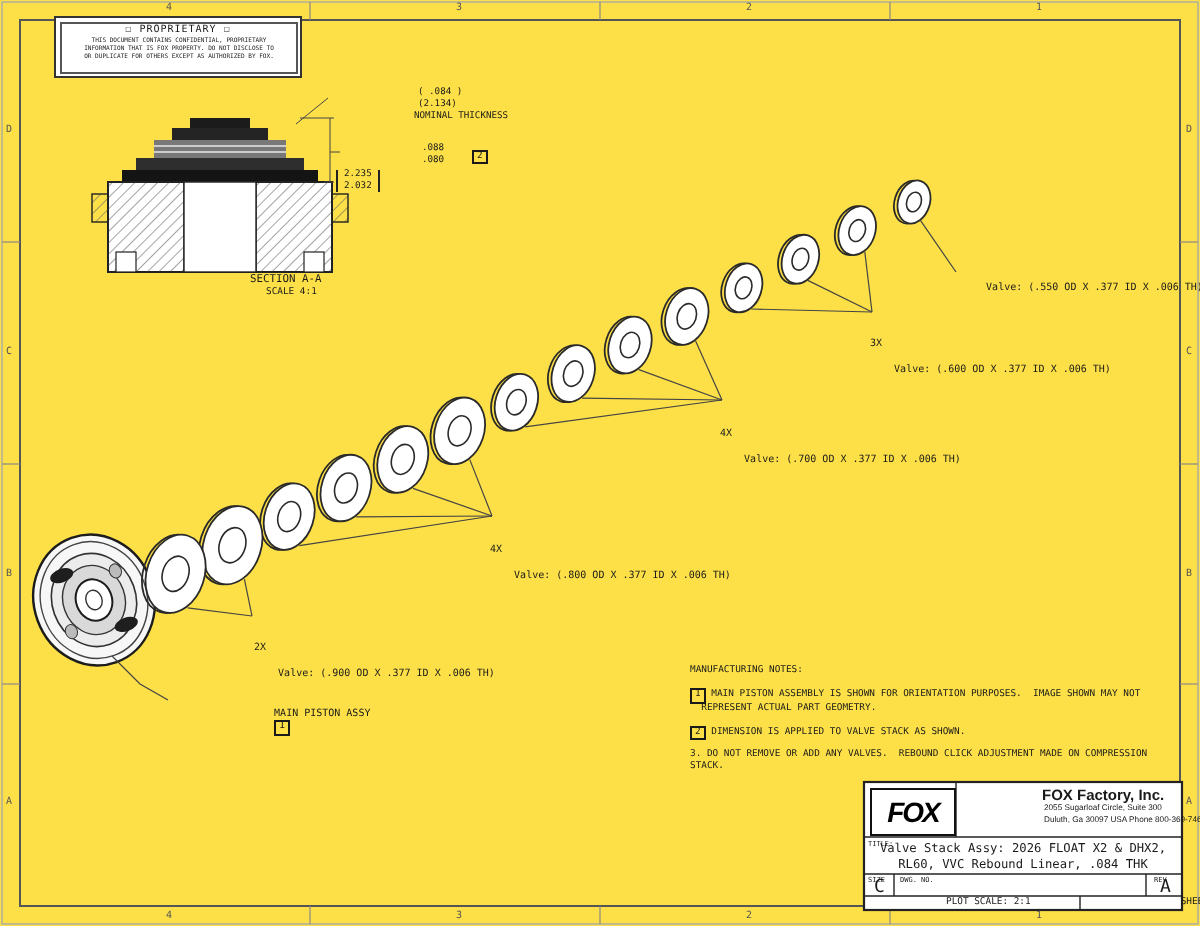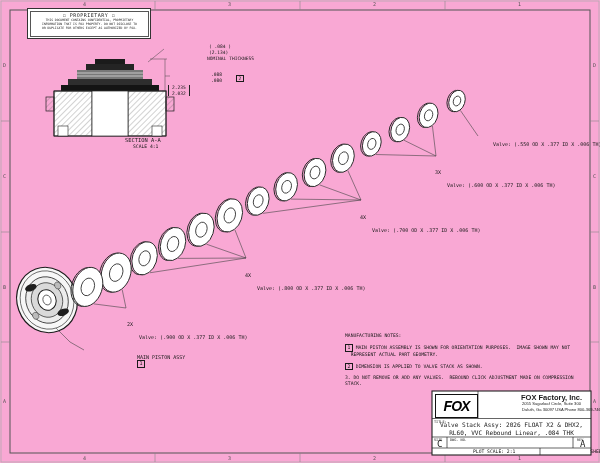--- a/index.html
+++ b/index.html
@@ -1,16 +1,16 @@
 <!DOCTYPE html>
 <html><head>
 <meta charset="utf-8">
 <style>
   html,body{margin:0;padding:0;background:#e8e8e8;}
-  #sheet{position:relative;width:600px;height:463px;background:#f9a8d4;overflow:hidden;
+  #sheet{position:relative;width:600px;height:463px;background:#fde047;overflow:hidden;
          font-family:"DejaVu Sans Mono",monospace;color:#1a1a1a;}
   #gfx{position:absolute;left:0;top:0;}
   .cad{position:absolute;white-space:pre;color:#1a1a1a;line-height:1.2;
        font-family:"DejaVu Sans Mono",monospace;padding-left:39px;}
   .zone{position:absolute;font-size:5px;color:#555;font-family:"DejaVu Sans Mono",monospace;}
   .bx{display:inline-block;border:0.5px solid #1a1a1a;padding:0 1.5px;line-height:1.15;}
   .callout{position:absolute;font-size:5px;white-space:pre;color:#1a1a1a;line-height:1.35;
            font-family:"DejaVu Sans Mono",monospace;}
   .qty{display:block;}
   #prop-box{position:absolute;left:27px;top:8px;width:122px;height:29px;

